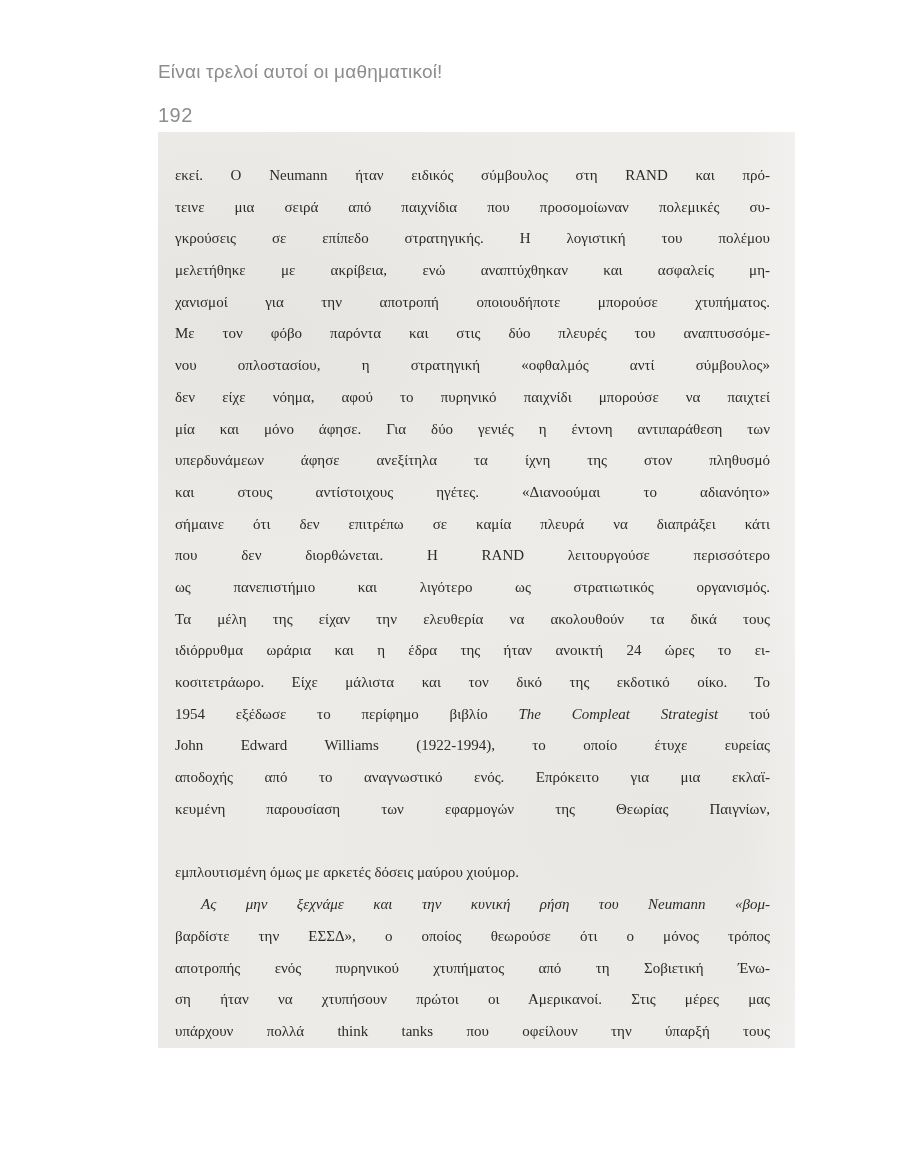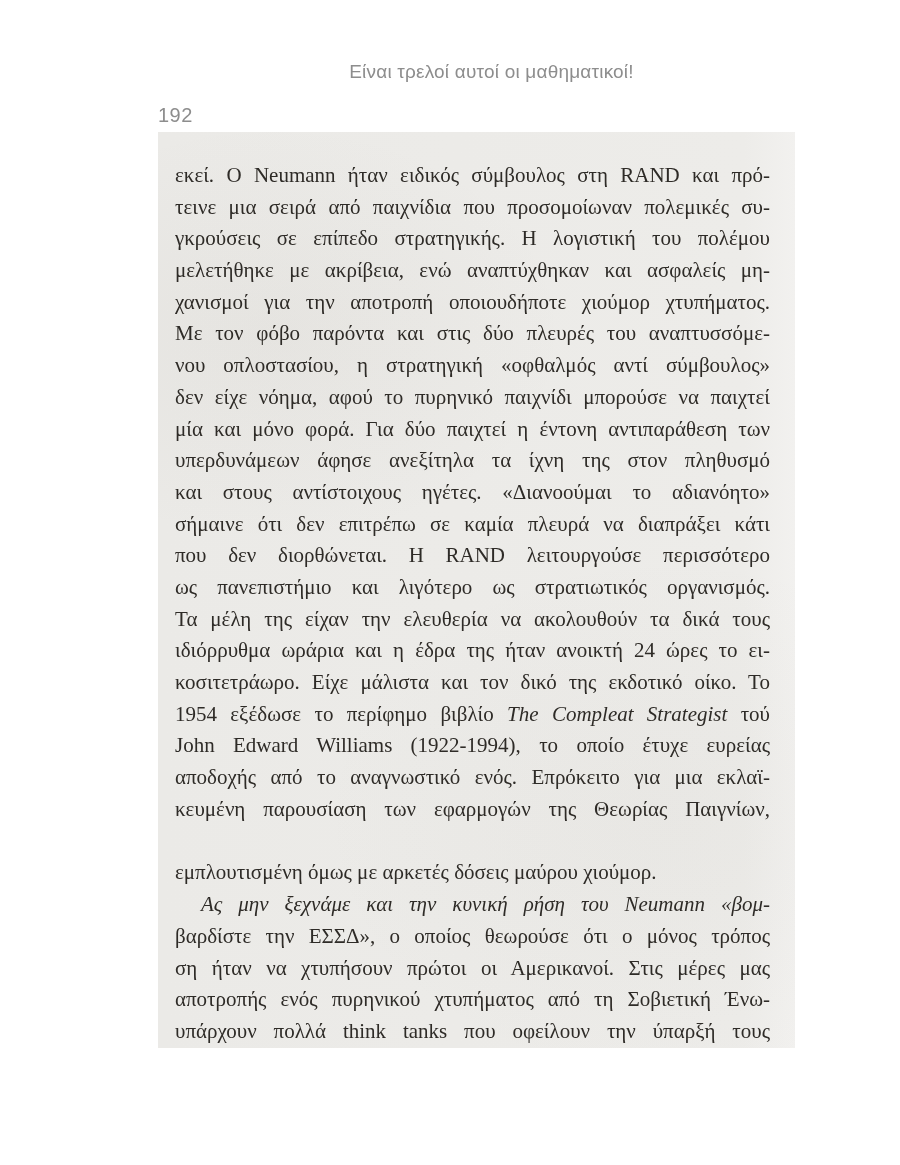--- a/index.html
+++ b/index.html
@@ -31,21 +31,20 @@
     top: 0;
     font-size: 20px;
     letter-spacing: 0.5px;
     margin-top: 44px;
   }
   .running-title {
     position: absolute;
     left: 0;
     right: -30px;
     top: 1px;
-    text-align: center;
     font-size: 19px;
     letter-spacing: 0.2px;
   }
 
   
   .scan-block {
     position: absolute;
     left: 158px;
     top: 132px;
     width: 637px;
@@ -55,21 +54,21 @@
       radial-gradient(ellipse 500px 380px at 80% 75%, rgba(125,120,110,0.04), rgba(0,0,0,0) 70%),
       linear-gradient(to right, #ebeae7 0%, #edecE9 92%, #f2f1ef 100%);
     background-color: #ecebe8;
     box-sizing: border-box;
     padding: 28px 25px 0 17px;
   }
 
   .scan-text {
     width: 595px;
     color: #2e2b27;
-    font-size: 21px;
+    font-size: 15px;
     line-height: 31.7px;
   }
   .scan-text .line {
     text-align: justify;
     text-align-last: justify;
     height: 31.7px;
     overflow: hidden;
   }
   .scan-text .line.no-stretch {
     text-align-last: left;
@@ -90,37 +89,37 @@
   <span class="page-number">192</span>
   <span class="running-title">Είναι τρελοί αυτοί οι μαθηματικοί!</span>
 </div>
 
 <div class="scan-block">
   <div class="scan-text">
       <div class="line"><span>εκεί. Ο Neumann ήταν ειδικός σύμβουλος στη RAND και πρό-</span></div>
       <div class="line"><span>τεινε μια σειρά από παιχνίδια που προσομοίωναν πολεμικές συ-</span></div>
       <div class="line"><span>γκρούσεις σε επίπεδο στρατηγικής. Η λογιστική του πολέμου</span></div>
       <div class="line"><span>μελετήθηκε με ακρίβεια, ενώ αναπτύχθηκαν και ασφαλείς μη-</span></div>
-      <div class="line"><span>χανισμοί για την αποτροπή οποιουδήποτε χιούμορ χτυπήματος.</span></div>
+      <div class="line"><span>χανισμοί για την αποτροπή οποιουδήποτε μπορούσε χτυπήματος.</span></div>
       <div class="line"><span>Με τον φόβο παρόντα και στις δύο πλευρές του αναπτυσσόμε-</span></div>
       <div class="line"><span>νου οπλοστασίου, η στρατηγική «οφθαλμός αντί σύμβουλος»</span></div>
       <div class="line"><span>δεν είχε νόημα, αφού το πυρηνικό παιχνίδι μπορούσε να παιχτεί</span></div>
-      <div class="line"><span>μία και μόνο φορά. Για δύο παιχτεί η έντονη αντιπαράθεση των</span></div>
+      <div class="line"><span>μία και μόνο άφησε. Για δύο γενιές η έντονη αντιπαράθεση των</span></div>
       <div class="line"><span>υπερδυνάμεων άφησε ανεξίτηλα τα ίχνη της στον πληθυσμό</span></div>
       <div class="line"><span>και στους αντίστοιχους ηγέτες. «Διανοούμαι το αδιανόητο»</span></div>
       <div class="line"><span>σήμαινε ότι δεν επιτρέπω σε καμία πλευρά να διαπράξει κάτι</span></div>
       <div class="line"><span>που δεν διορθώνεται. Η RAND λειτουργούσε περισσότερο</span></div>
       <div class="line"><span>ως πανεπιστήμιο και λιγότερο ως στρατιωτικός οργανισμός.</span></div>
       <div class="line"><span>Τα μέλη της είχαν την ελευθερία να ακολουθούν τα δικά τους</span></div>
       <div class="line"><span>ιδιόρρυθμα ωράρια και η έδρα της ήταν ανοικτή 24 ώρες το ει-</span></div>
       <div class="line"><span>κοσιτετράωρο. Είχε μάλιστα και τον δικό της εκδοτικό οίκο. Το</span></div>
       <div class="line"><span>1954 εξέδωσε το περίφημο βιβλίο </span><span class="italic">The Compleat Strategist</span><span> τού</span></div>
       <div class="line"><span>John Edward Williams (1922-1994), το οποίο έτυχε ευρείας</span></div>
       <div class="line"><span>αποδοχής από το αναγνωστικό ενός. Επρόκειτο για μια εκλαϊ-</span></div>
       <div class="line"><span>κευμένη παρουσίαση των εφαρμογών της Θεωρίας Παιγνίων,</span></div>
       <div class="line no-stretch"><span>εμπλουτισμένη όμως με αρκετές δόσεις μαύρου χιούμορ.</span></div>
       <div class="line indent"><span>Ας μην ξεχνάμε και την κυνική ρήση του Neumann «βομ-</span></div>
       <div class="line"><span>βαρδίστε την ΕΣΣΔ», ο οποίος θεωρούσε ότι ο μόνος τρόπος</span></div>
+      <div class="line"><span>αποτροπής ενός πυρηνικού χτυπήματος από τη Σοβιετική Ένω-</span></div>
       <div class="line"><span>ση ήταν να χτυπήσουν πρώτοι οι Αμερικανοί. Στις μέρες μας</span></div>
-      <div class="line"><span>αποτροπής ενός πυρηνικού χτυπήματος από τη Σοβιετική Ένω-</span></div>
       <div class="line"><span>υπάρχουν πολλά think tanks που οφείλουν την ύπαρξή τους</span></div>
     </div>
 </div>
 
 </body></html>

